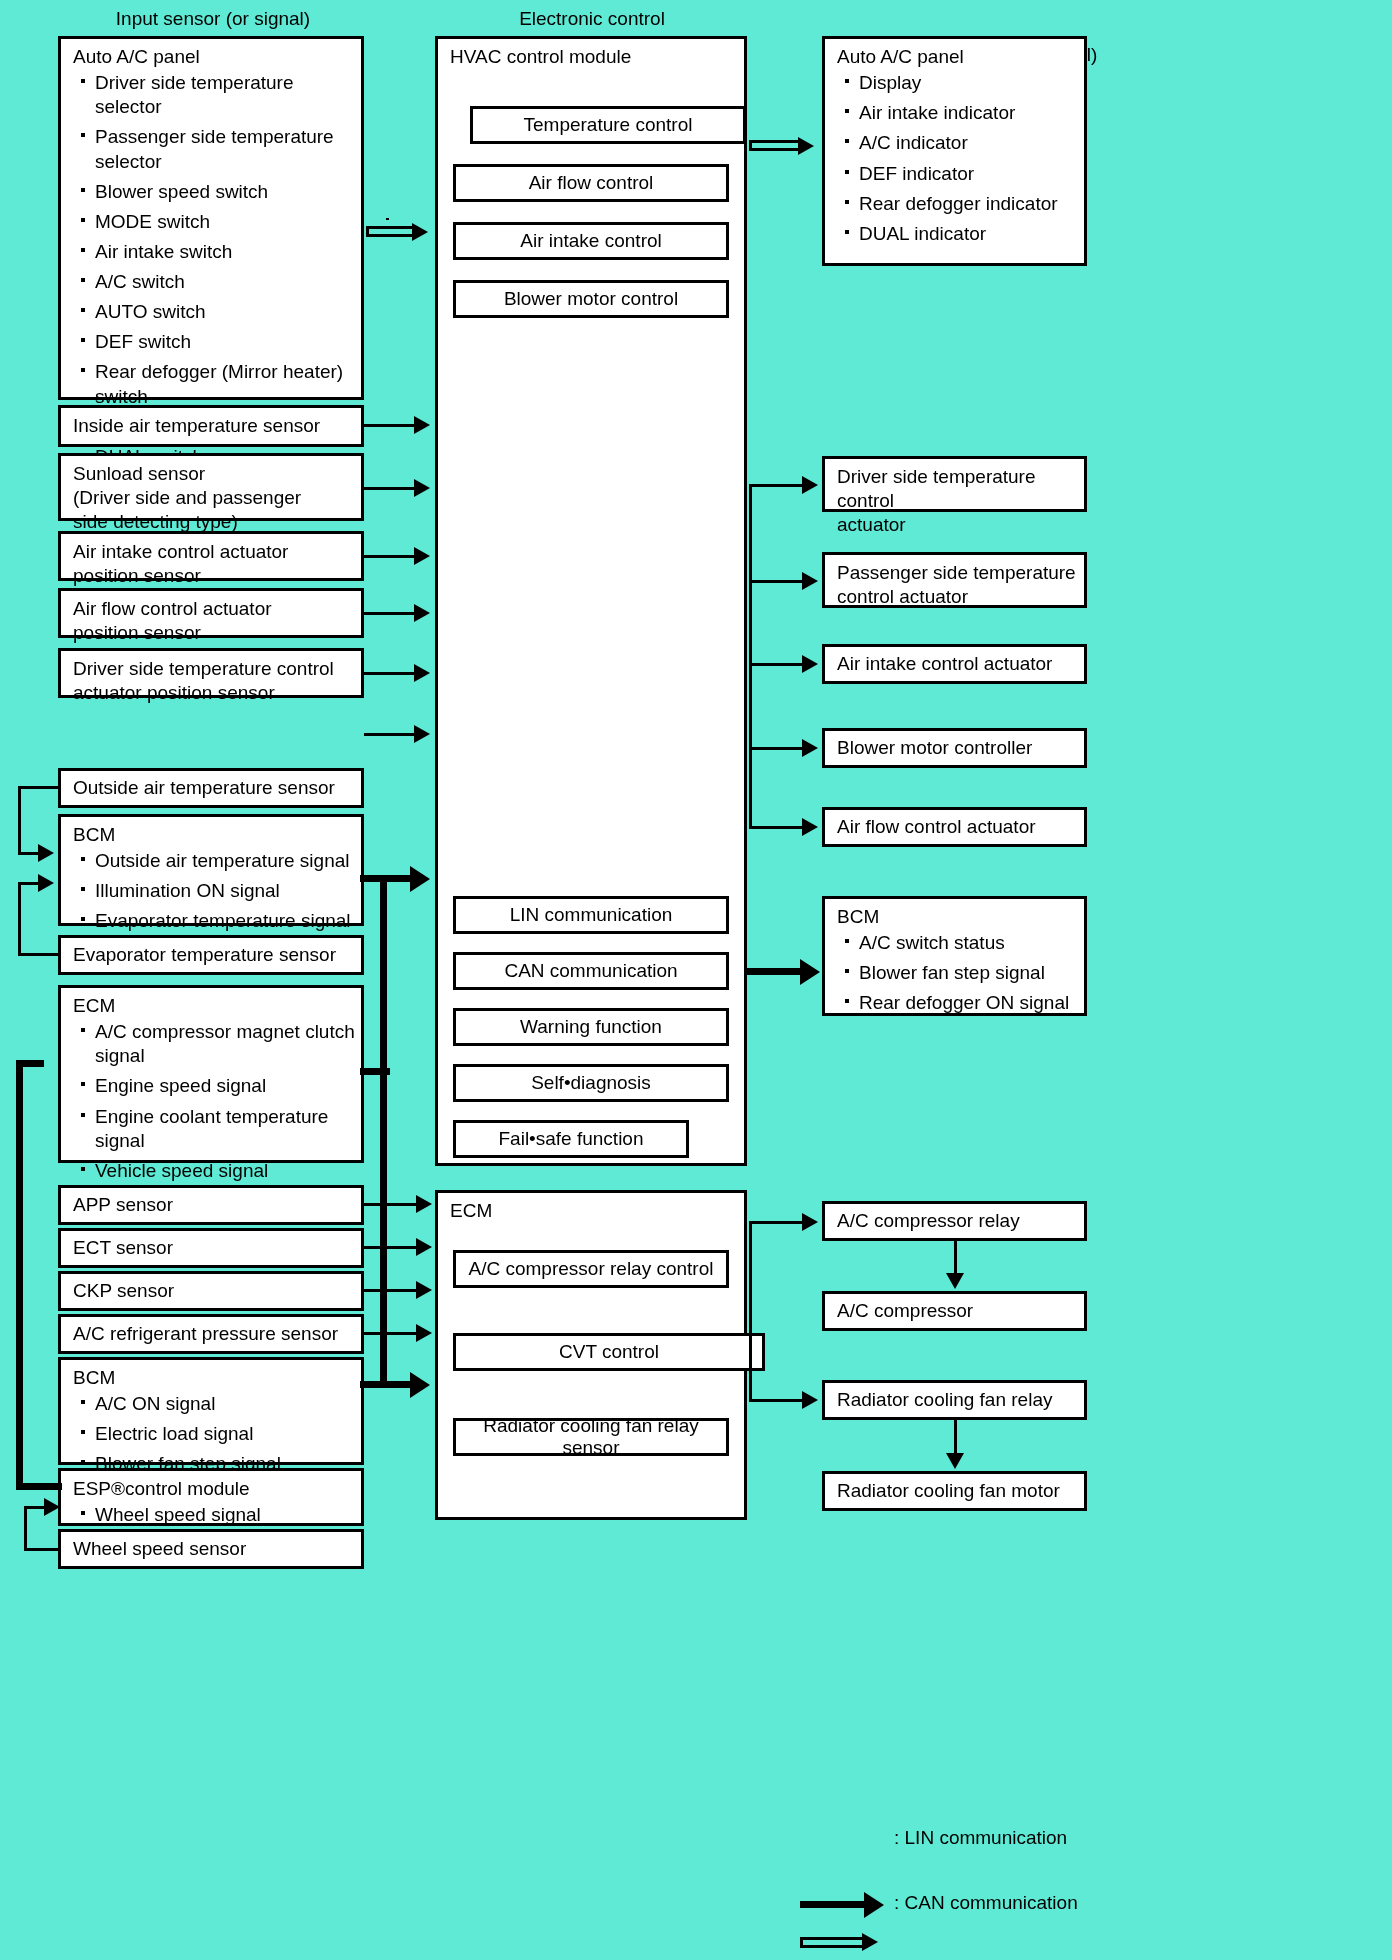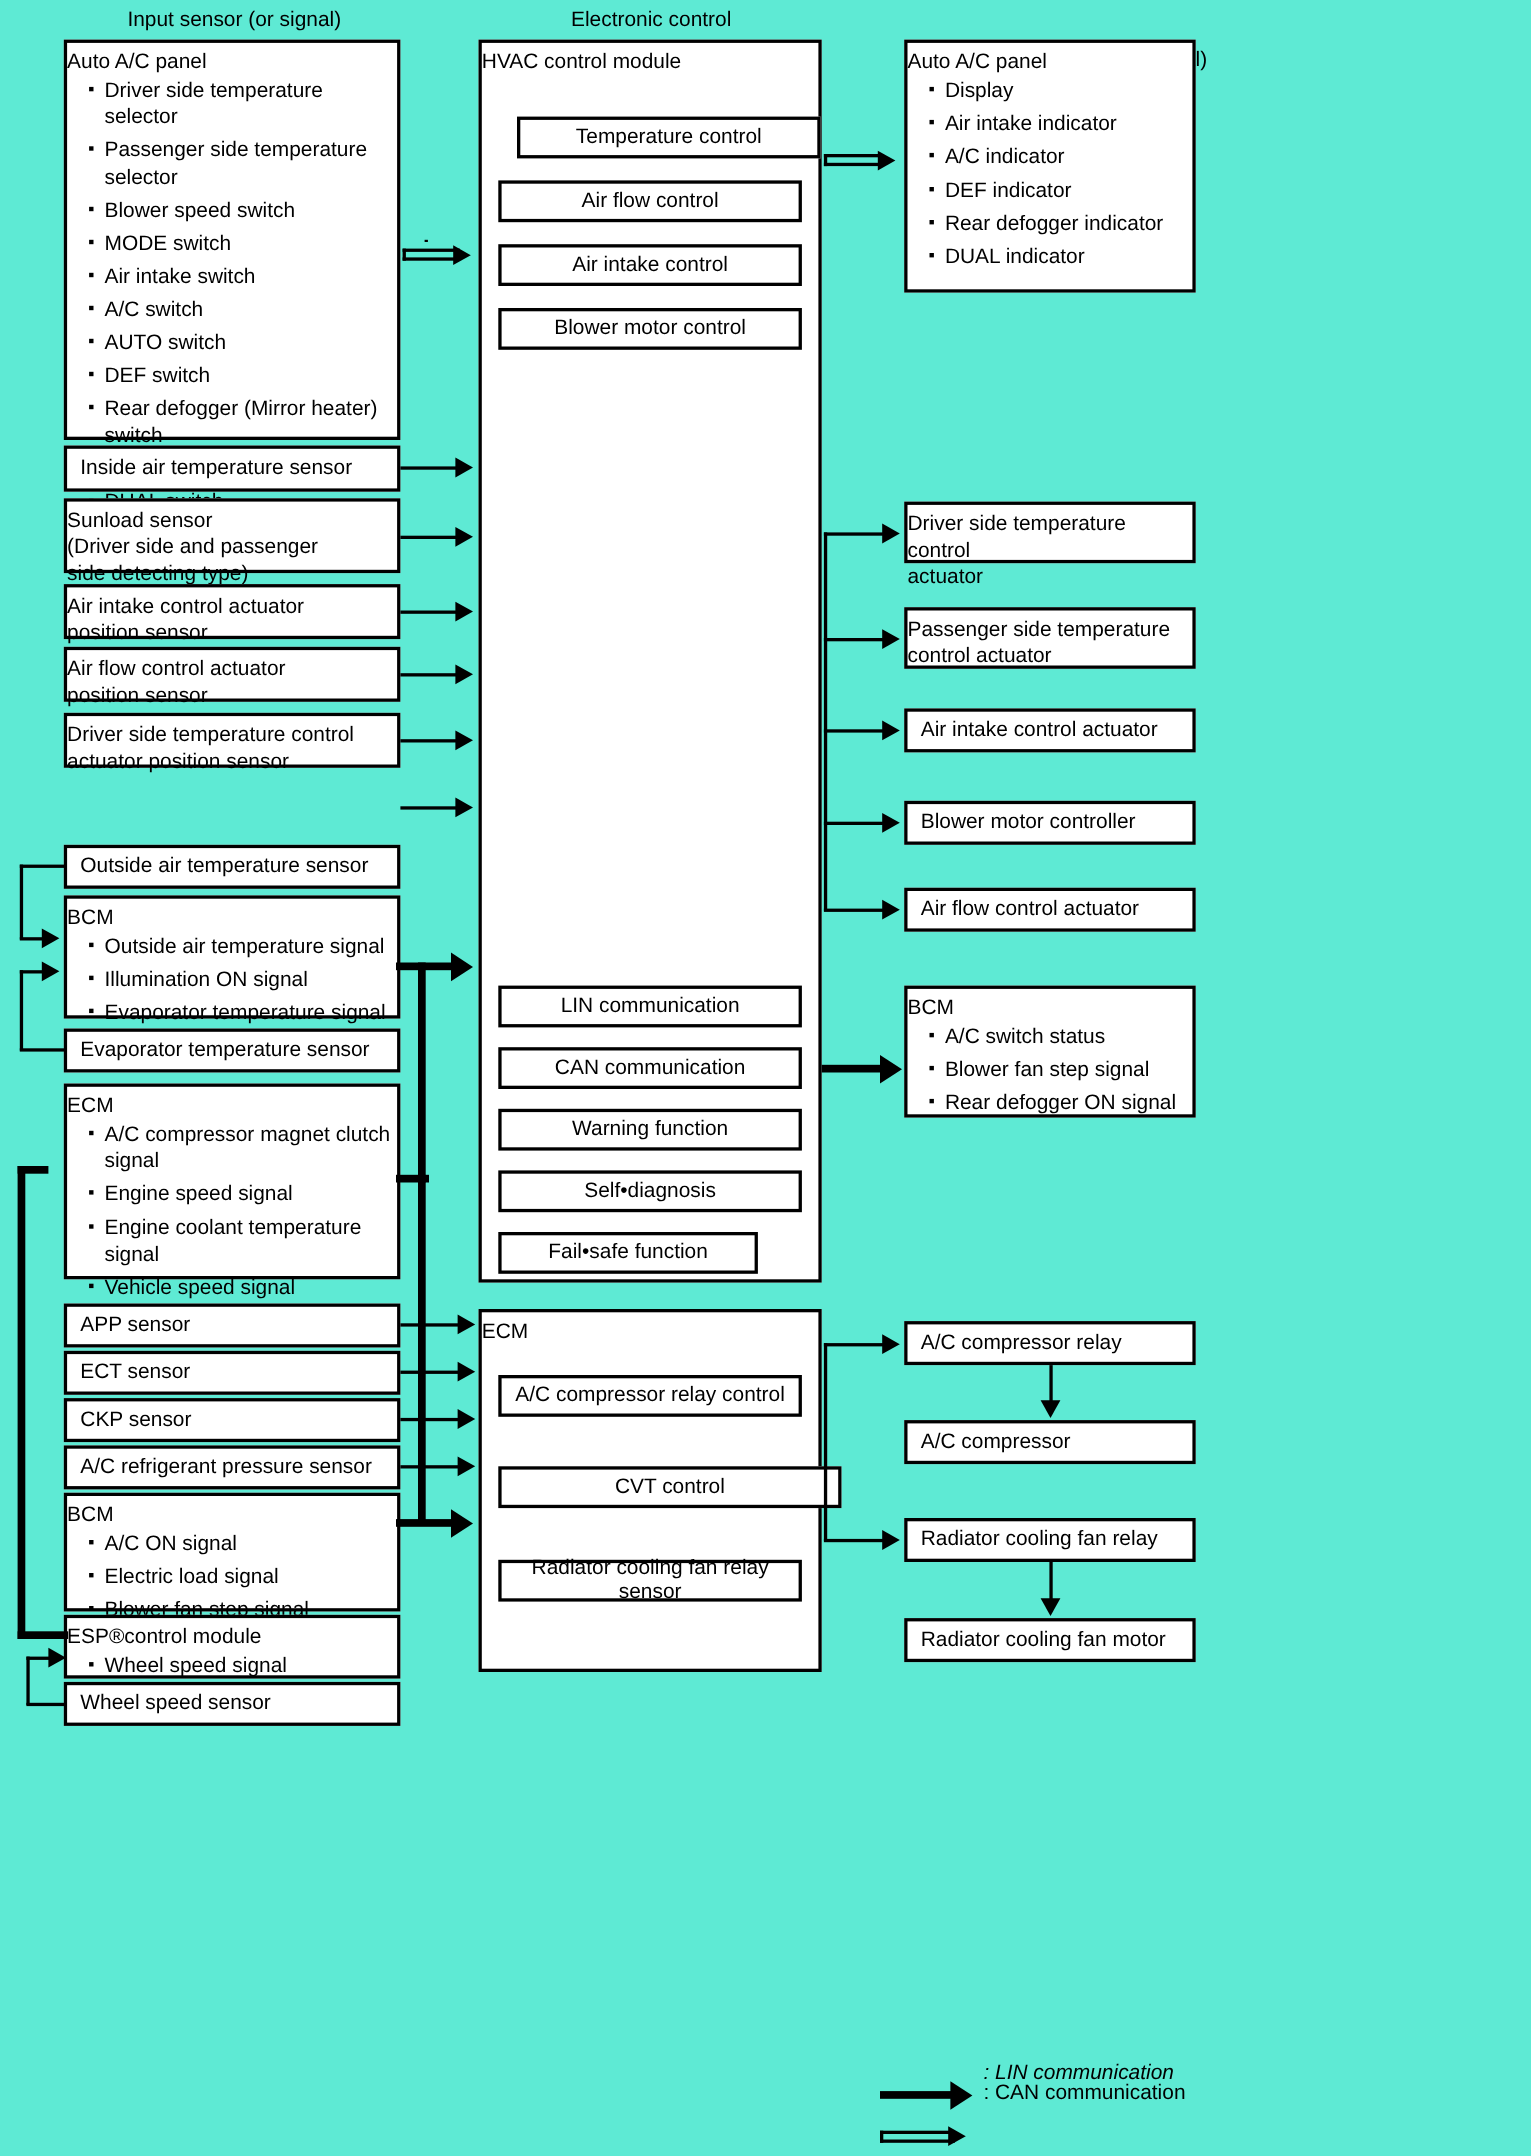--- a/index.html
+++ b/index.html
@@ -24,21 +24,21 @@
   }
   .box{
     position:absolute;
     border:3px solid #000;
     background:#fff;
     box-sizing:border-box;
     font-size:19px;
     line-height:1.27;
   }
   .box .title{
-    padding:6px 0 0 0;
+    padding:6px 0 0 12px;
     white-space:pre-line;
   }
   .box .plain{
     padding:0 0 0 12px;
     white-space:pre-line;
   }
   .box.vcenter .plain{
     position:relative;
     top:50%;
     transform:translateY(-50%);
@@ -407,15 +407,15 @@
   <div class="arrowhead down" style="left:946px;top:1453px;"></div>
 
   <div class="hline thick" style="left:800px;top:1901px;width:74px;"></div>
   <div class="arrowhead big" style="left:864px;top:1892px;"></div>
   <div class="legend-row" style="left:894px;top:1892px;">: CAN communication</div>
 
   <div class="hollow" style="left:800px;top:1937px;width:68px;">
     <span class="cap"></span>
   </div>
   <div class="arrowhead" style="left:862px;top:1933px;"></div>
-  <div class="legend-row" style="left:894px;top:1874px;font-style:italic;">: LIN communication</div>
+  <div class="legend-row" style="left:894px;top:1827px;">: LIN communication</div>
 
 </div>
 
 </body></html>

